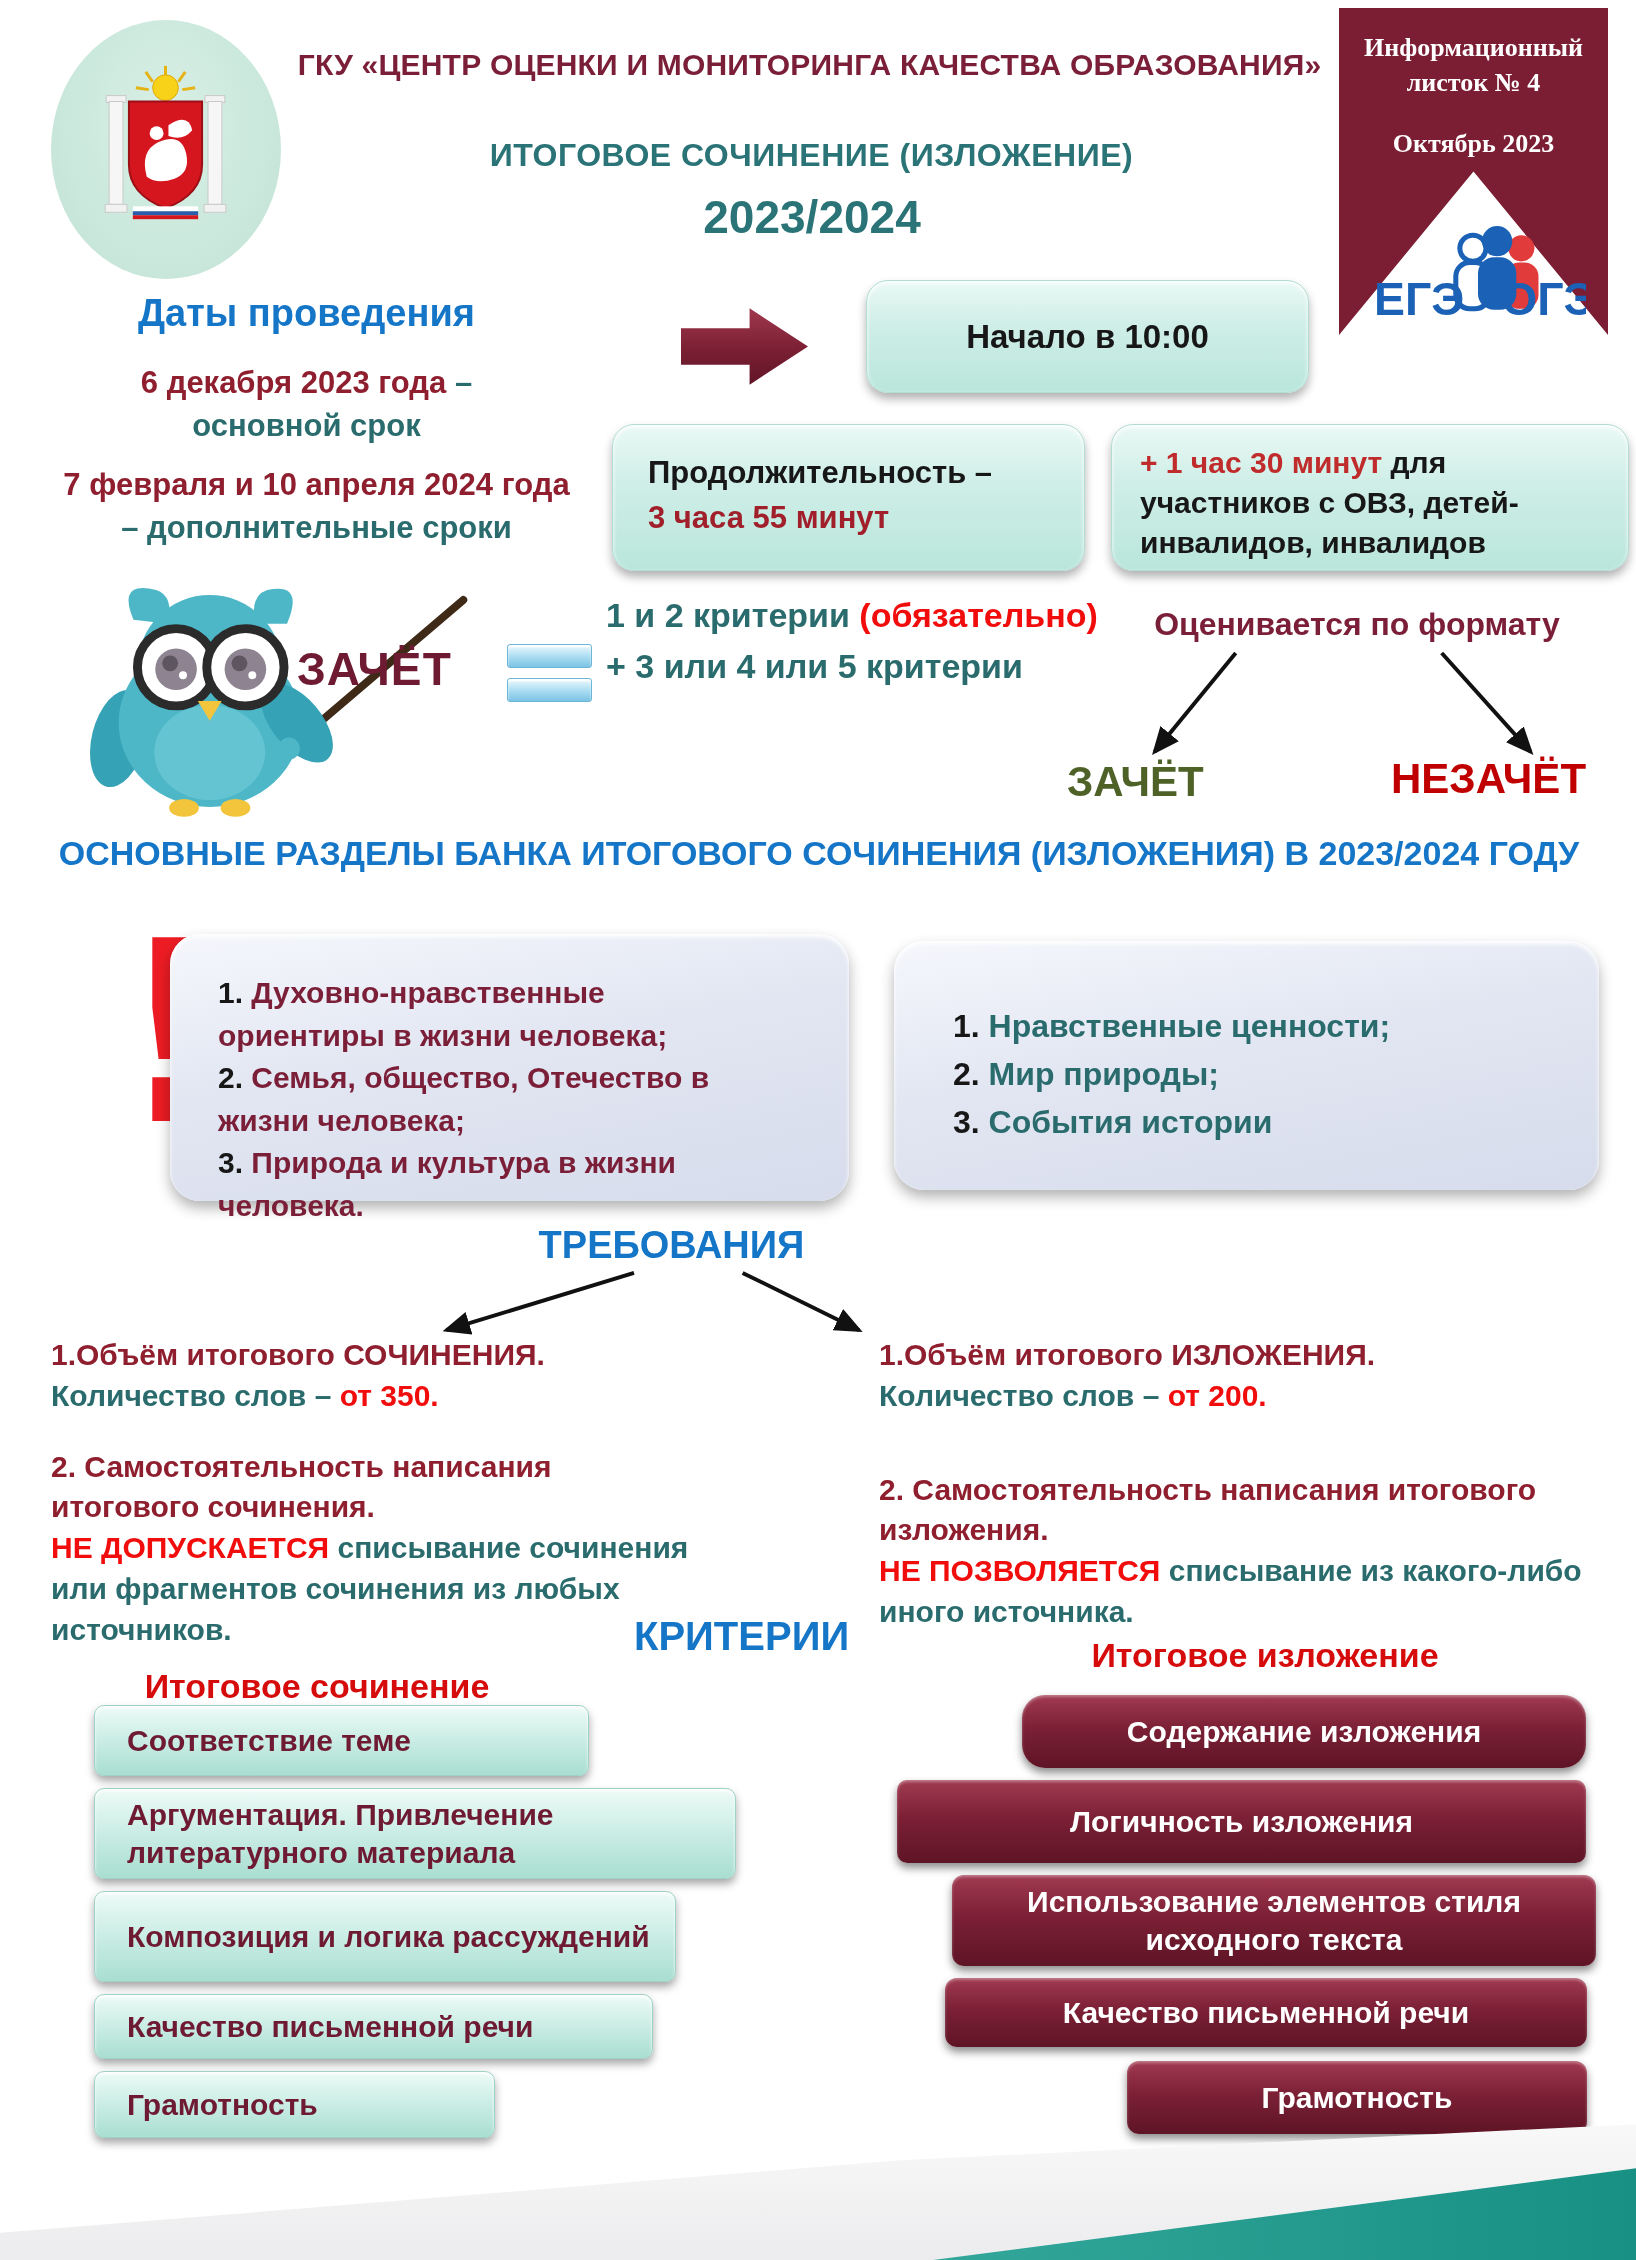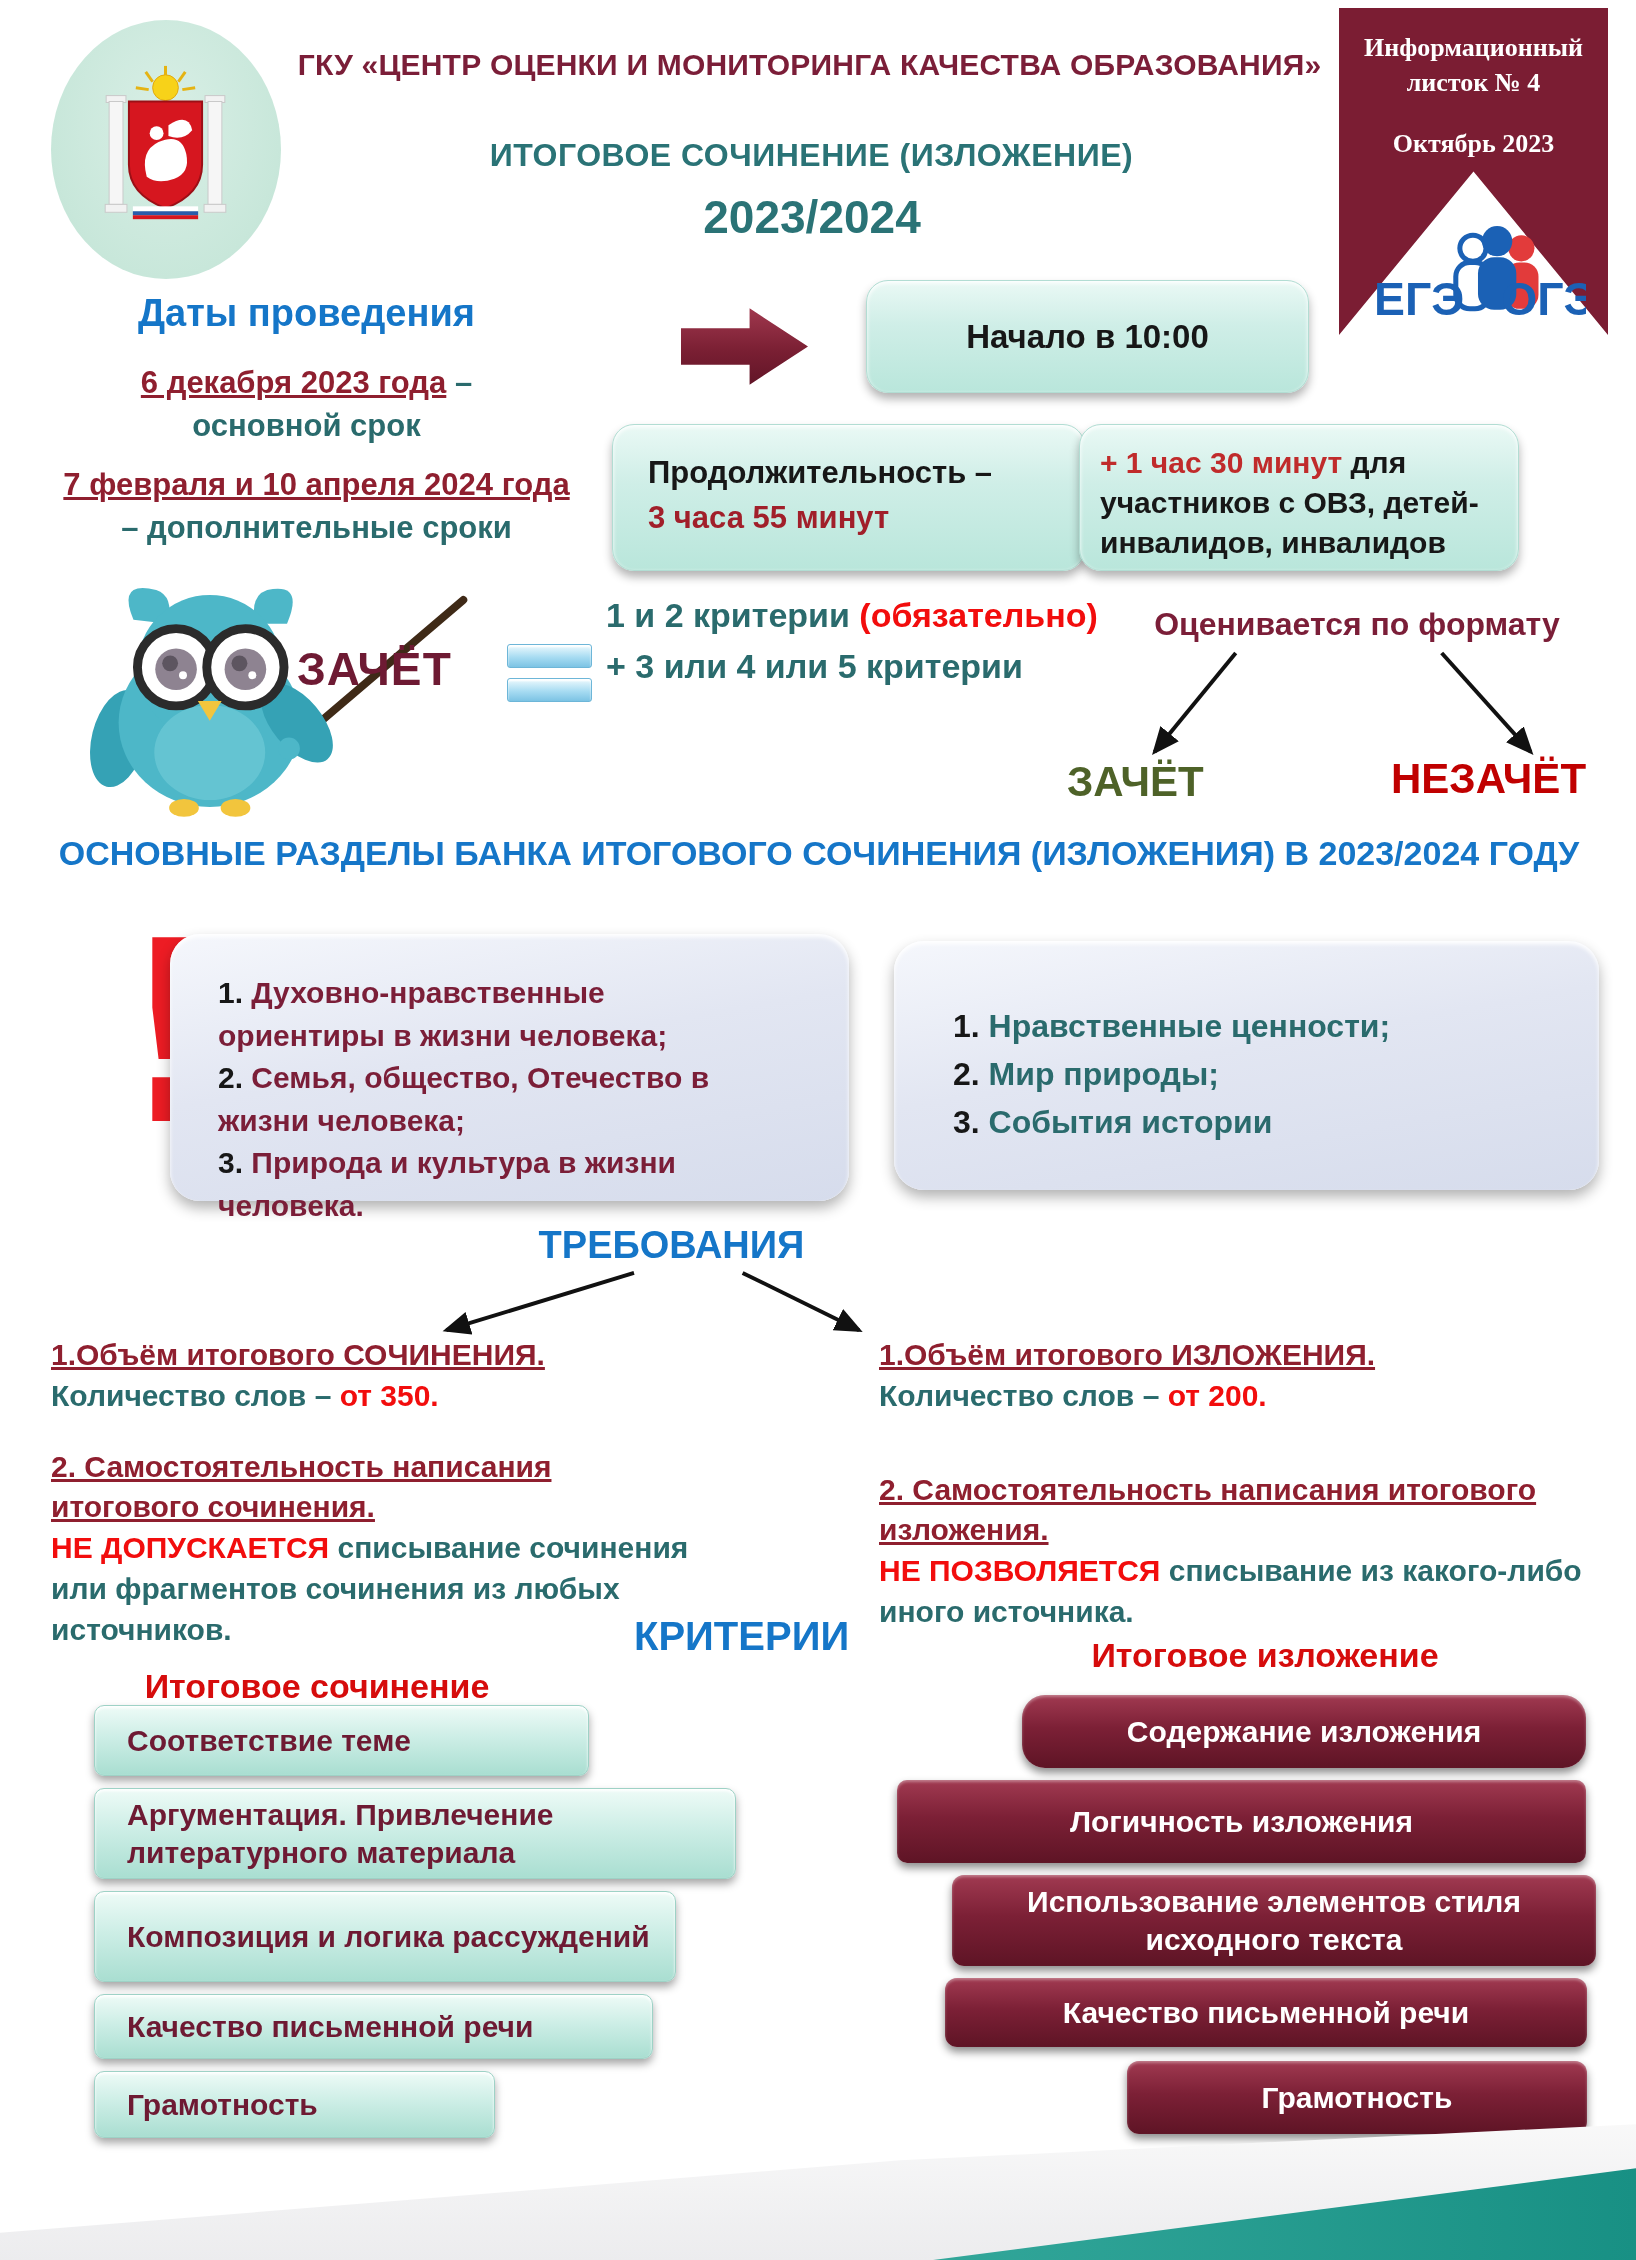--- a/index.html
+++ b/index.html
@@ -20,37 +20,37 @@
     clip-path:polygon(0 0,100% 0,100% 100%,50% 50%,0 100%);}
   .ribbon-text{left:1339px;top:30px;width:269px;color:#fff;z-index:2;
     font-family:"Liberation Serif",serif;font-size:26px;line-height:1.35;}
   .ribbon-date{margin-top:26px;}
   .badge-logo{left:1374px;top:216px;width:212px;height:119px;z-index:3;}
 
   
   .dates-heading{left:79px;top:292px;width:455px;font-size:38px;color:#1576c8;}
   .date-row1{left:69px;top:361px;width:475px;font-size:31px;line-height:1.4;}
   .date-row2{left:59px;top:463px;width:515px;font-size:31px;line-height:1.4;}
-  .t-red{color:#8f1f2f;text-decoration:underline;}
+  .t-red{color:#8f1f2f;}
   .t-teal{color:#2a6b6d;}
   .t-bright{color:#f20d0d;}
   .t-black{color:#171717;}
 
   .big-arrow{left:681px;top:305px;width:127px;height:83px;
     background:linear-gradient(180deg,#a33a50 0%,#7a1f33 55%,#5f1426 100%);
     clip-path:polygon(0% 28%,54% 28%,54% 4%,100% 50%,54% 96%,54% 72%,0% 72%);}
 
   .mint-box{border-radius:22px;border:1px solid #b2ddd3;
     background:linear-gradient(180deg,#eaf9f5 0%,#cfeee7 40%,#b9e6db 100%);
     box-shadow:0 6px 10px rgba(0,0,0,.30), inset 0 2px 4px #ffffff;}
   .box-start{left:866px;top:280px;width:441px;height:111px;display:flex;align-items:center;justify-content:center;
     font-size:33px;}
   .box-duration{left:612px;top:424px;width:473px;height:147px;padding:26px 0 0 35px;box-sizing:border-box;
     font-size:31px;line-height:1.45;}
-  .box-extra{left:1079px;top:424px;width:440px;height:147px;padding:18px 22px 0 20px;box-sizing:border-box;
+  .box-extra{left:1111px;top:424px;width:518px;height:147px;padding:18px 22px 0 28px;box-sizing:border-box;
     font-size:30px;line-height:1.33;}
   .dur-value{color:#a11f2a;}
   .extra-red{color:#c02b2b;}
 
   
   .owl{left:79px;top:572px;width:416px;height:248px;}
   .zachet-big{left:297px;top:642px;font-size:46px;color:#6e1a33;letter-spacing:1px;}
   .equals{left:507px;top:644px;width:83px;height:57px;}
   .equals .bar{position:absolute;left:0;width:83px;height:22px;border:1px solid #6db6d8;border-radius:3px;
     background:linear-gradient(180deg,#eefafe 0%,#a8dcf2 55%,#7cc3e4 100%);

